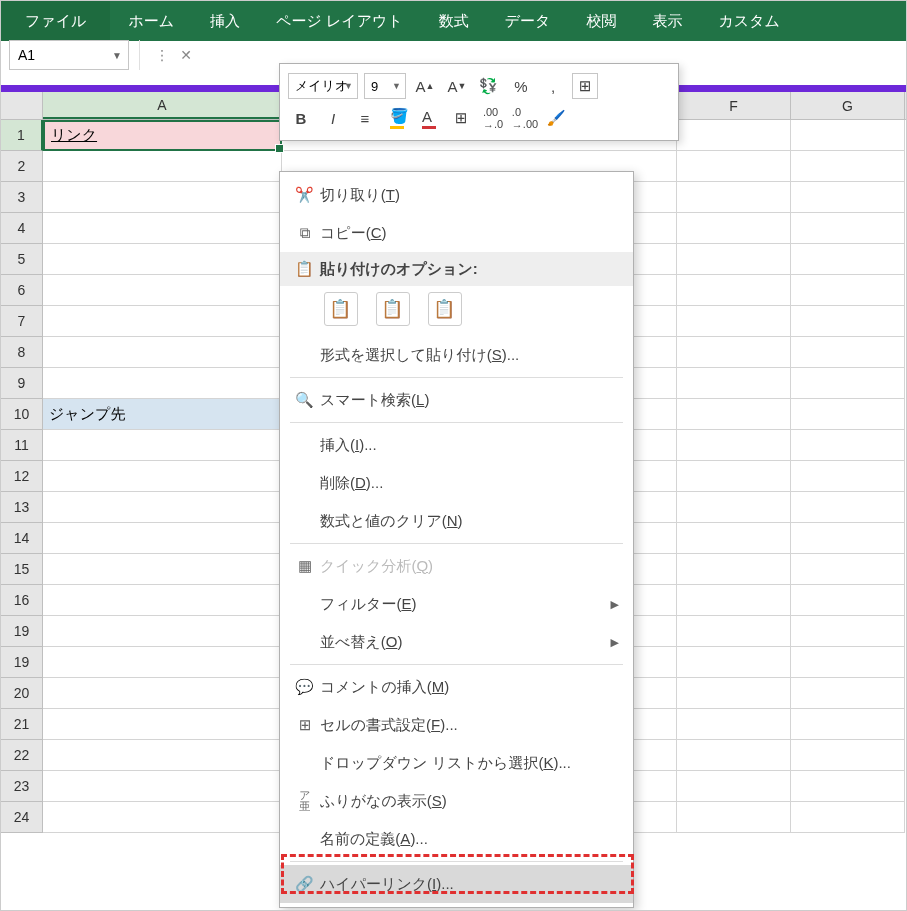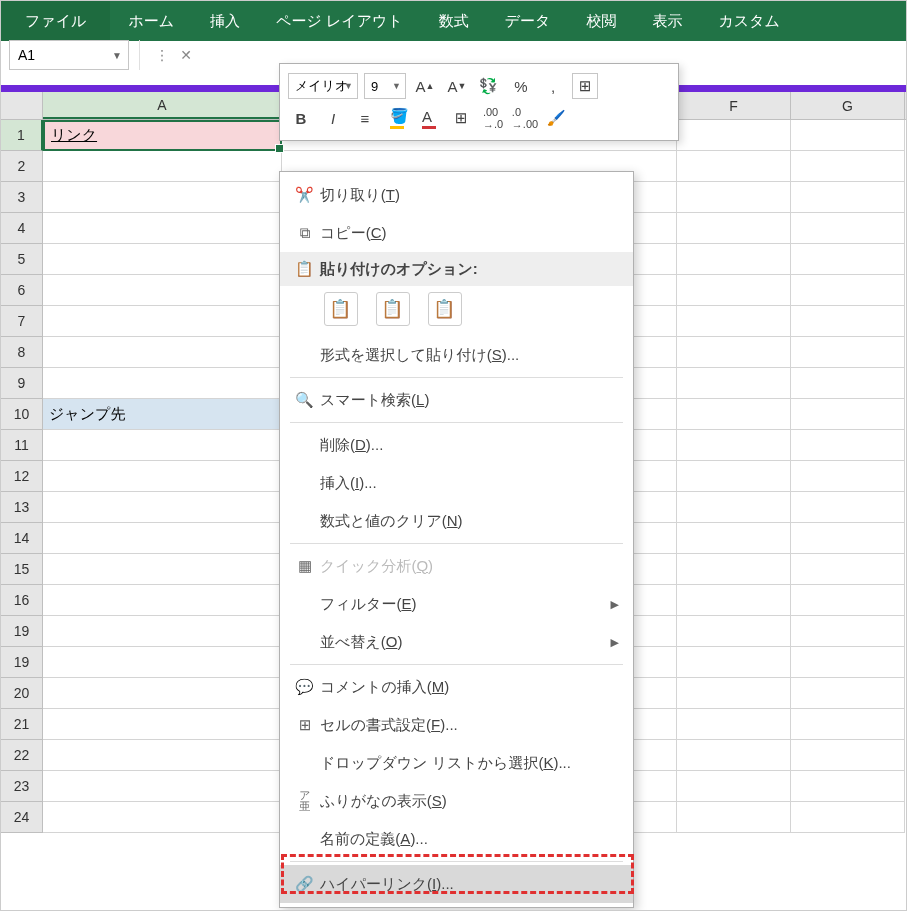--- a/index.html
+++ b/index.html
@@ -411,25 +411,25 @@
     <span class="cm-label">形式を選択して貼り付け(<u class="acc">S</u>)...</span>
   </div>
   <div class="cm-sep"></div>
   <div class="cm-item">
     <span class="cm-icon" style="color:#2e75b6;">🔍</span>
     <span class="cm-label">スマート検索(<u class="acc">L</u>)</span>
   </div>
   <div class="cm-sep"></div>
   <div class="cm-item">
     <span class="cm-icon"></span>
+    <span class="cm-label">挿入(<u class="acc">I</u>)...</span>
+  </div>
+  <div class="cm-item">
+    <span class="cm-icon"></span>
     <span class="cm-label">削除(<u class="acc">D</u>)...</span>
-  </div>
-  <div class="cm-item">
-    <span class="cm-icon"></span>
-    <span class="cm-label">挿入(<u class="acc">I</u>)...</span>
   </div>
   <div class="cm-item">
     <span class="cm-icon"></span>
     <span class="cm-label">数式と値のクリア(<u class="acc">N</u>)</span>
   </div>
   <div class="cm-sep"></div>
   <div class="cm-item disabled">
     <span class="cm-icon">▦</span>
     <span class="cm-label">クイック分析(<u class="acc">Q</u>)</span>
   </div>

